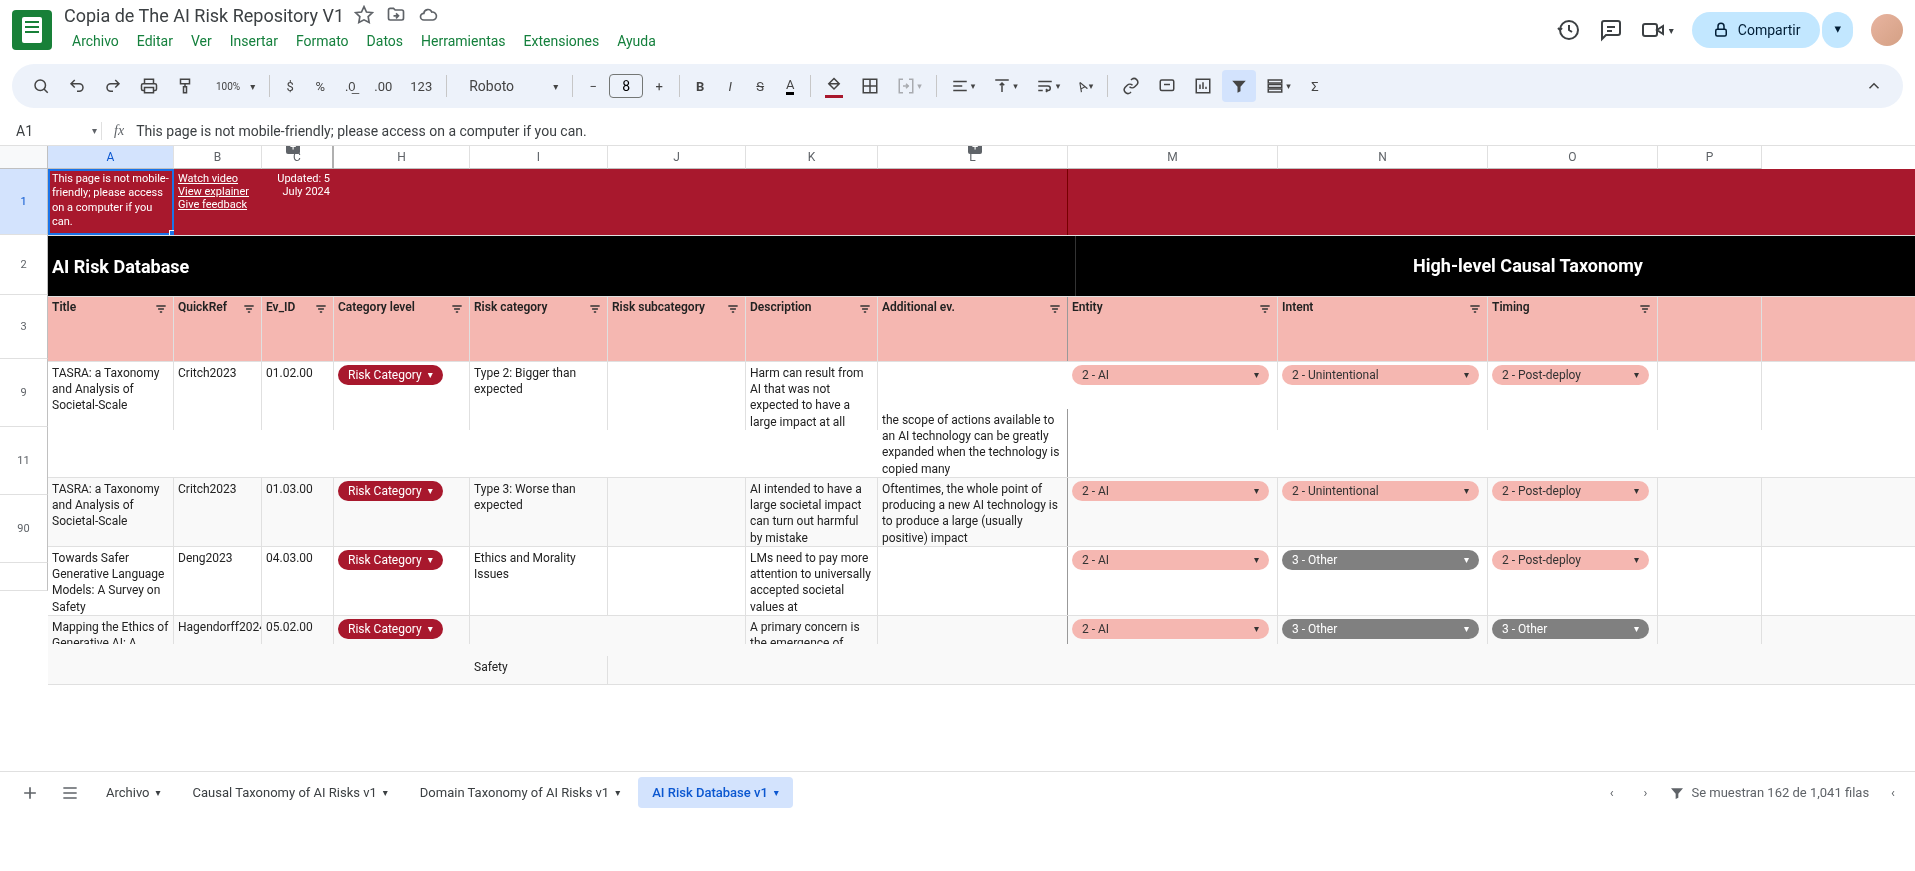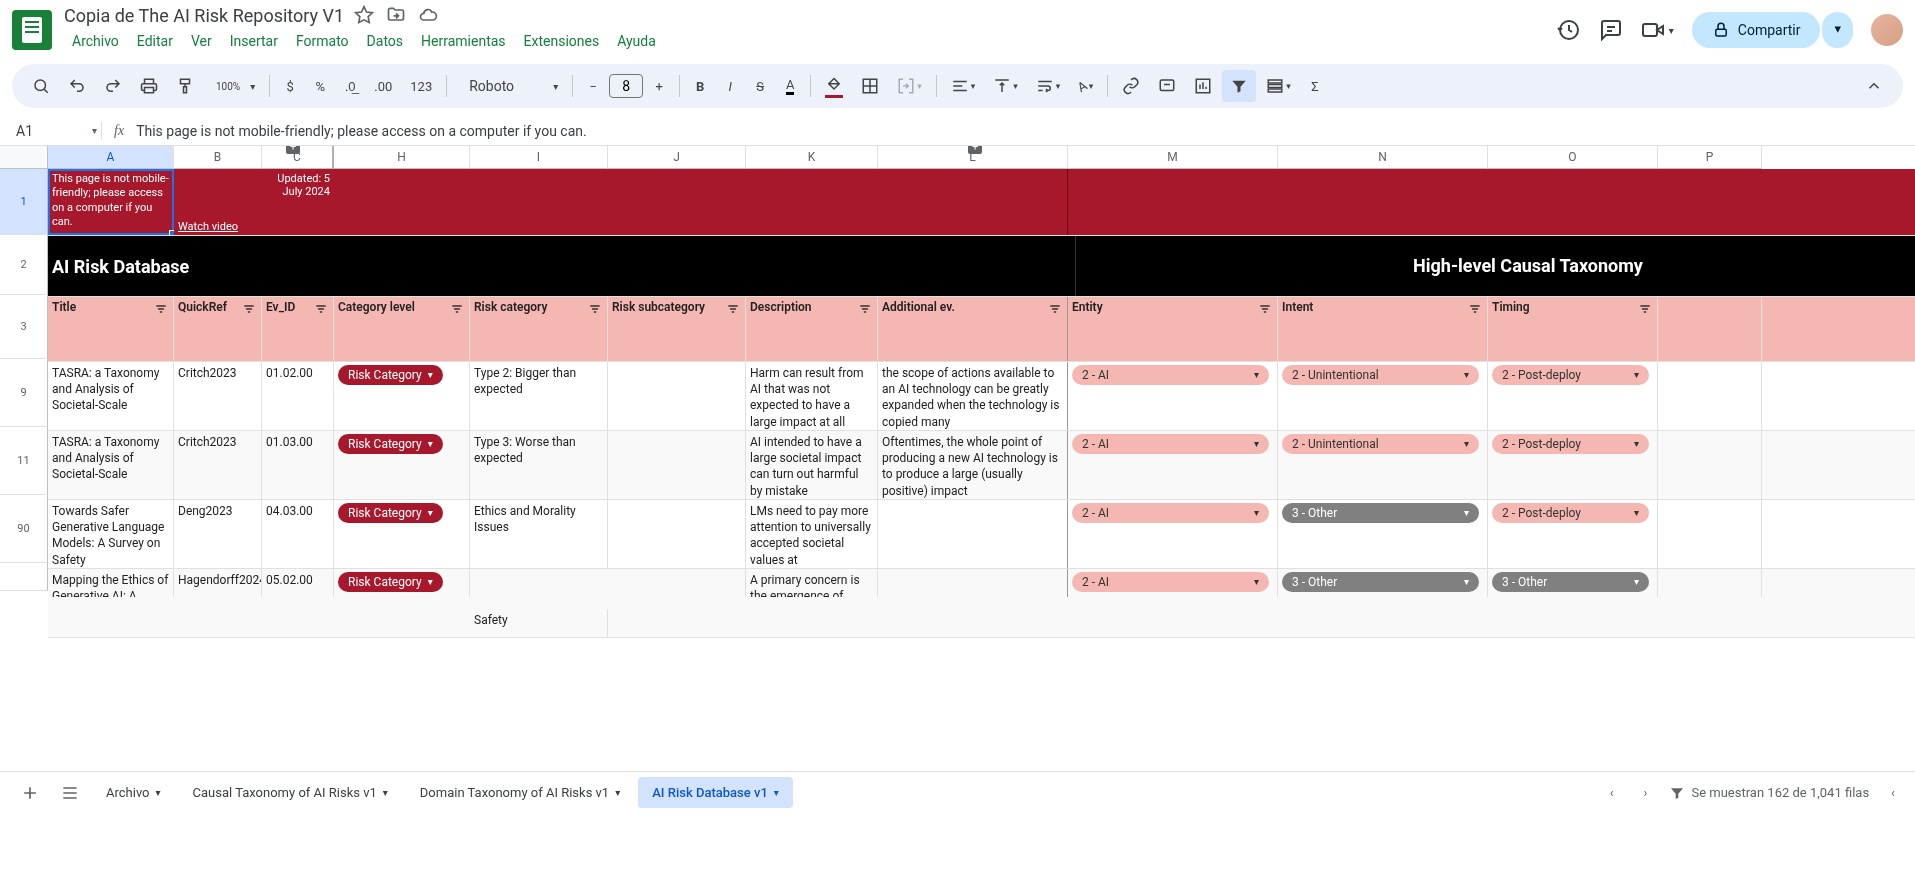--- a/index.html
+++ b/index.html
@@ -73,21 +73,21 @@
 .body-row .cell { height: 68px; font-size: 12px; color: #222; line-height: 1.35; }
 .alt { background: #f9f9f9; }
 
 .pill { display: inline-flex; align-items: center; background: #a8182d; color: #fff; border-radius: 12px; padding: 2px 10px; font-size: 12px; gap: 6px; }
 .pill::after { content: '▾'; font-size: 10px; }
 .chip { display: inline-flex; align-items: center; border-radius: 12px; padding: 2px 10px; font-size: 12px; gap: 6px; width: calc(100% - 4px); justify-content: space-between; }
 .chip::after { content: '▾'; font-size: 10px; }
 .chip-pink { background: #f5b7b1; color: #333; text-align: right; }
 .chip-gray { background: #808080; color: #fff; }
 
-.link { text-decoration: underline; cursor: pointer; margin-top: 48px; }
+.link { text-decoration: underline; cursor: pointer; }
 
 .sel-cell { outline: 2px solid #1a73e8; outline-offset: -2px; position: relative; }
 .sel-cell::after { content: ''; position: absolute; right: -3px; bottom: -3px; width: 6px; height: 6px; background: #1a73e8; border: 1px solid #fff; }
 
 
 .tabs-bar { display: flex; align-items: center; border-top: 1px solid #e0e0e0; height: 42px; padding: 0 12px; gap: 4px; }
 .tab-ctrl { padding: 8px; cursor: pointer; color: #5f6368; }
 .sheet-tab { padding: 8px 14px; font-size: 13px; color: #3c4043; cursor: pointer; display: flex; align-items: center; gap: 6px; border-radius: 4px; }
 .sheet-tab.active { background: #d3e3fd; color: #0b57d0; font-weight: 500; }
 .tabs-right { margin-left: auto; display: flex; align-items: center; gap: 14px; color: #5f6368; font-size: 13px; }
@@ -455,21 +455,21 @@
 
         <div id="data-body">
             <div class="data-row body-row">
               <div class="cell cA">TASRA: a Taxonomy and Analysis of Societal-Scale</div>
               <div class="cell cB">Critch2023</div>
               <div class="cell cC freeze-line-v">01.02.00</div>
               <div class="cell cH"><span class="pill">Risk Category</span></div>
               <div class="cell cI">Type 2: Bigger than expected</div>
               <div class="cell cJ"></div>
               <div class="cell cK">Harm can result from AI that was not expected to have a large impact at all</div>
-              <div class="cell cL" style="border-right: 1px solid rgb(153, 153, 153);">the scope of actions available to an AI technology can be greatly expanded when the technology is copied many</div>
+              <div class="cell cL" style="border-right: 1px solid rgb(153, 153, 153); margin-top: 47px;">the scope of actions available to an AI technology can be greatly expanded when the technology is copied many</div>
               <div class="cell cM"><span class="chip chip-pink">2 - AI</span></div>
               <div class="cell cN"><span class="chip chip-pink">2 - Unintentional</span></div>
               <div class="cell cO"><span class="chip chip-pink">2 - Post-deploy</span></div>
               <div class="cell cP"></div>
             </div>
             <div class="data-row body-row alt">
               <div class="cell cA">TASRA: a Taxonomy and Analysis of Societal-Scale</div>
               <div class="cell cB">Critch2023</div>
               <div class="cell cC freeze-line-v">01.03.00</div>
               <div class="cell cH"><span class="pill">Risk Category</span></div>

